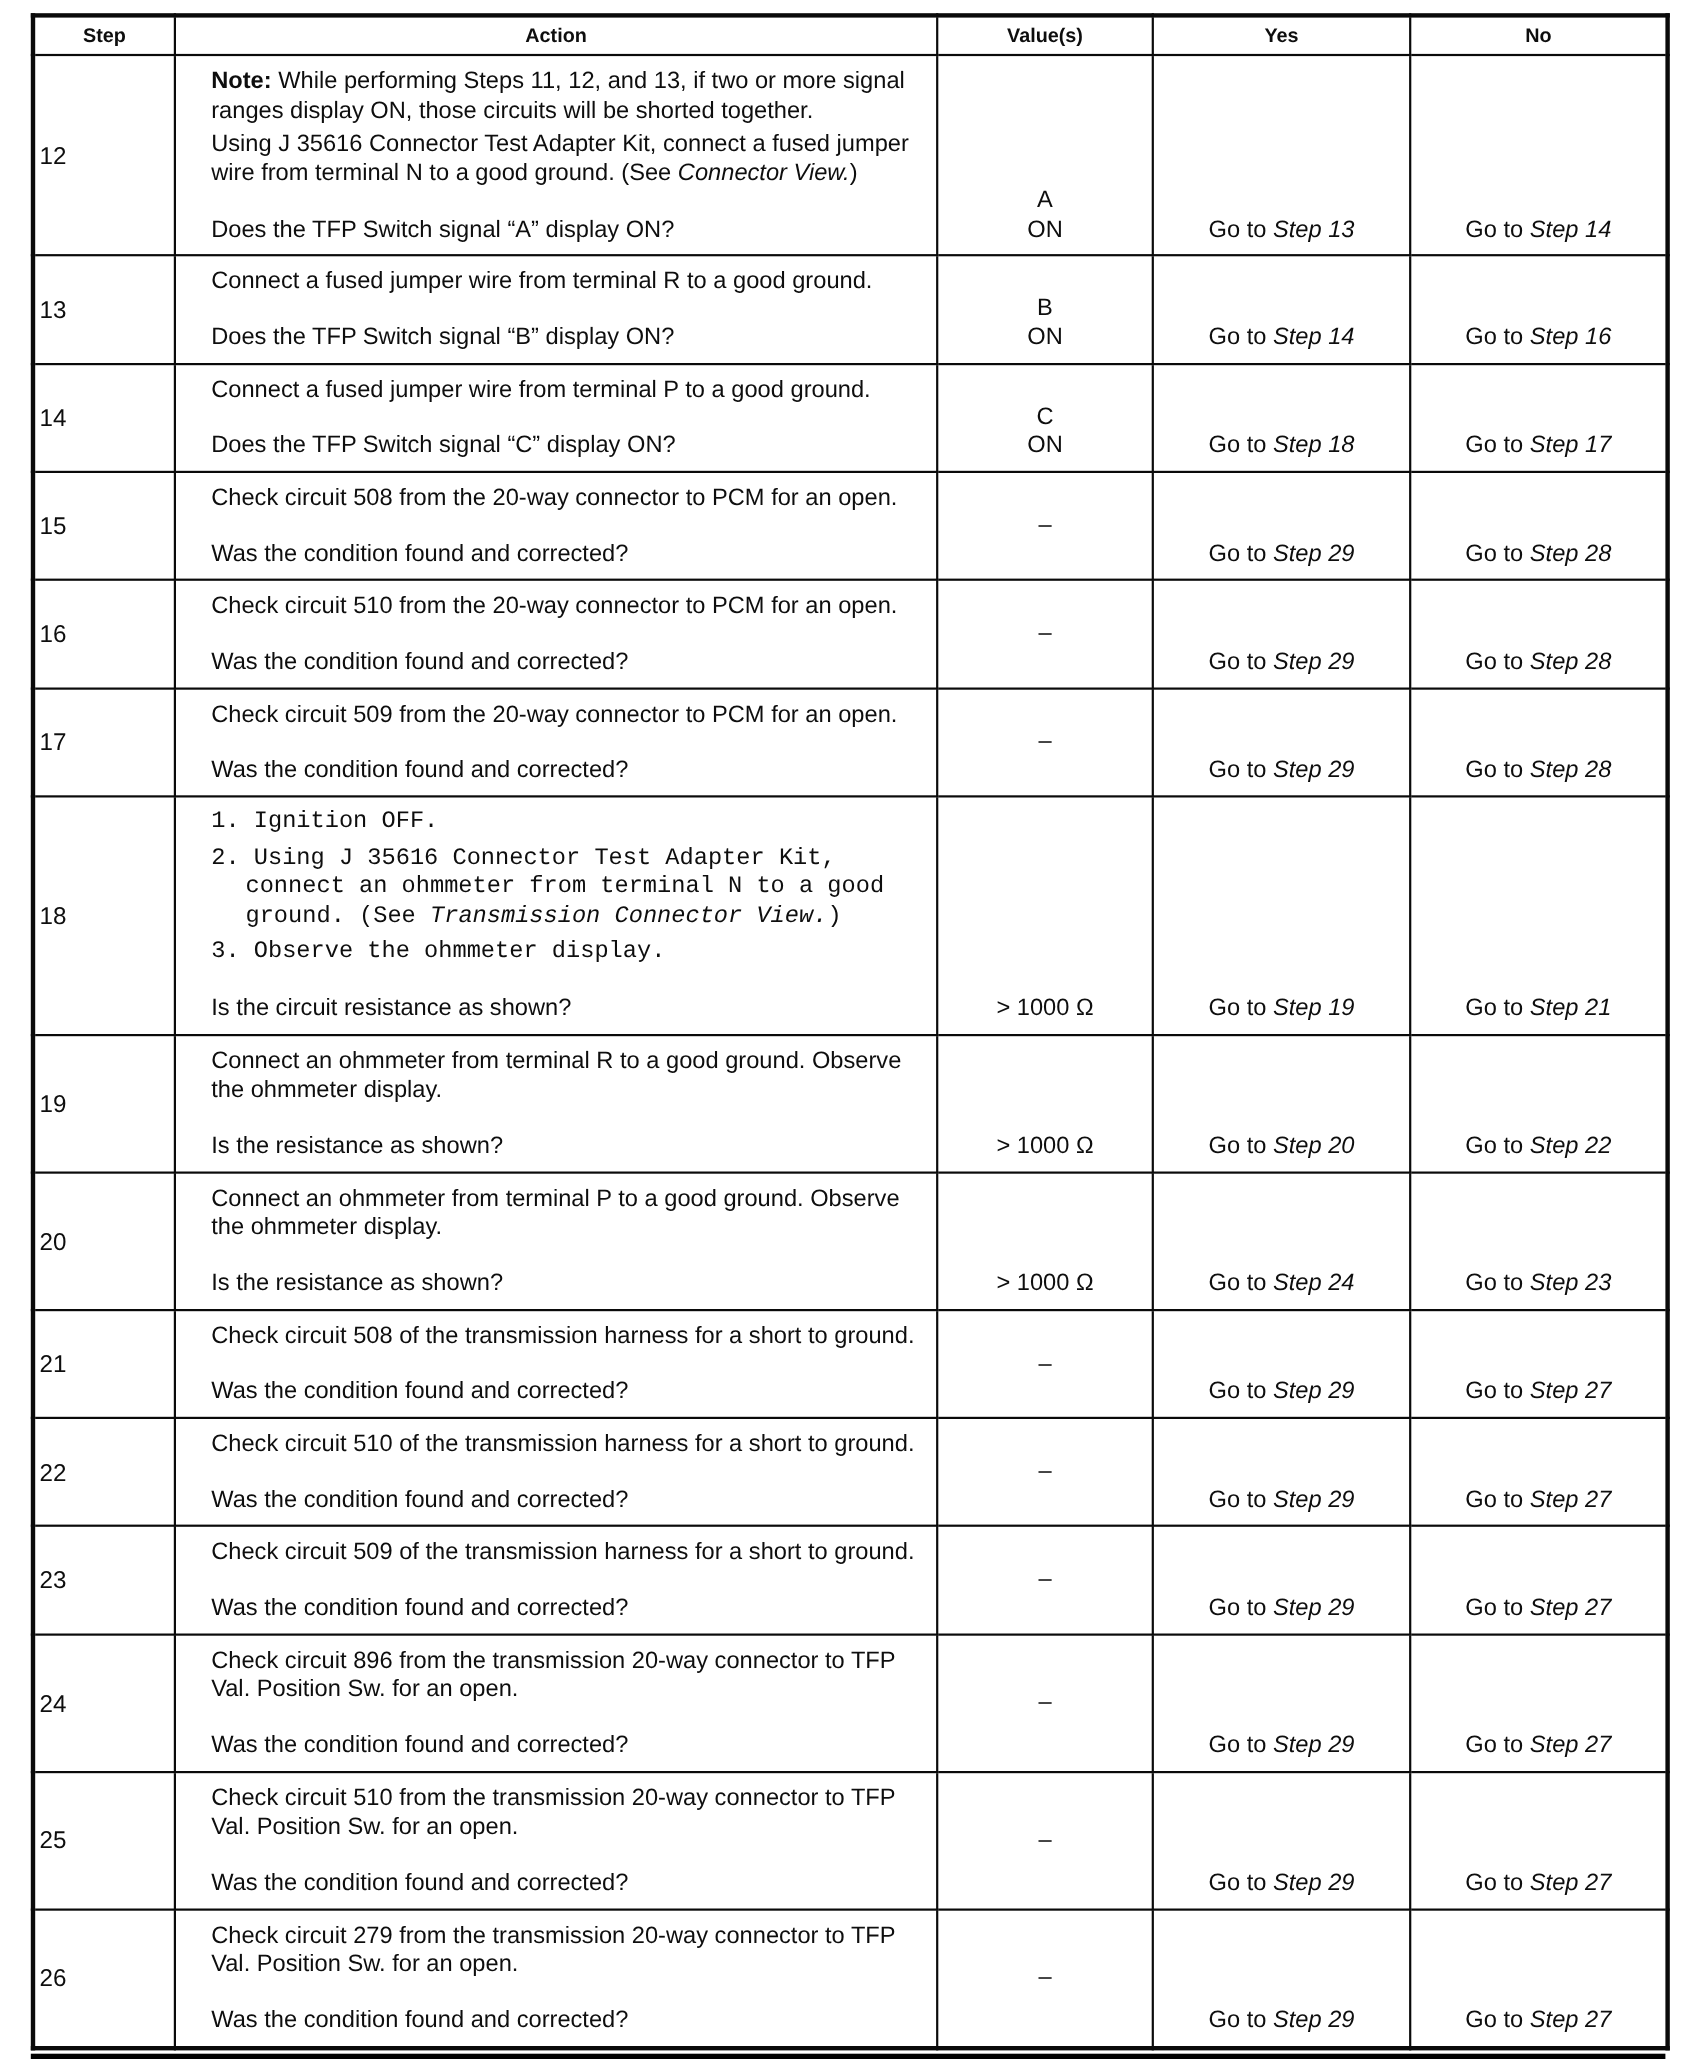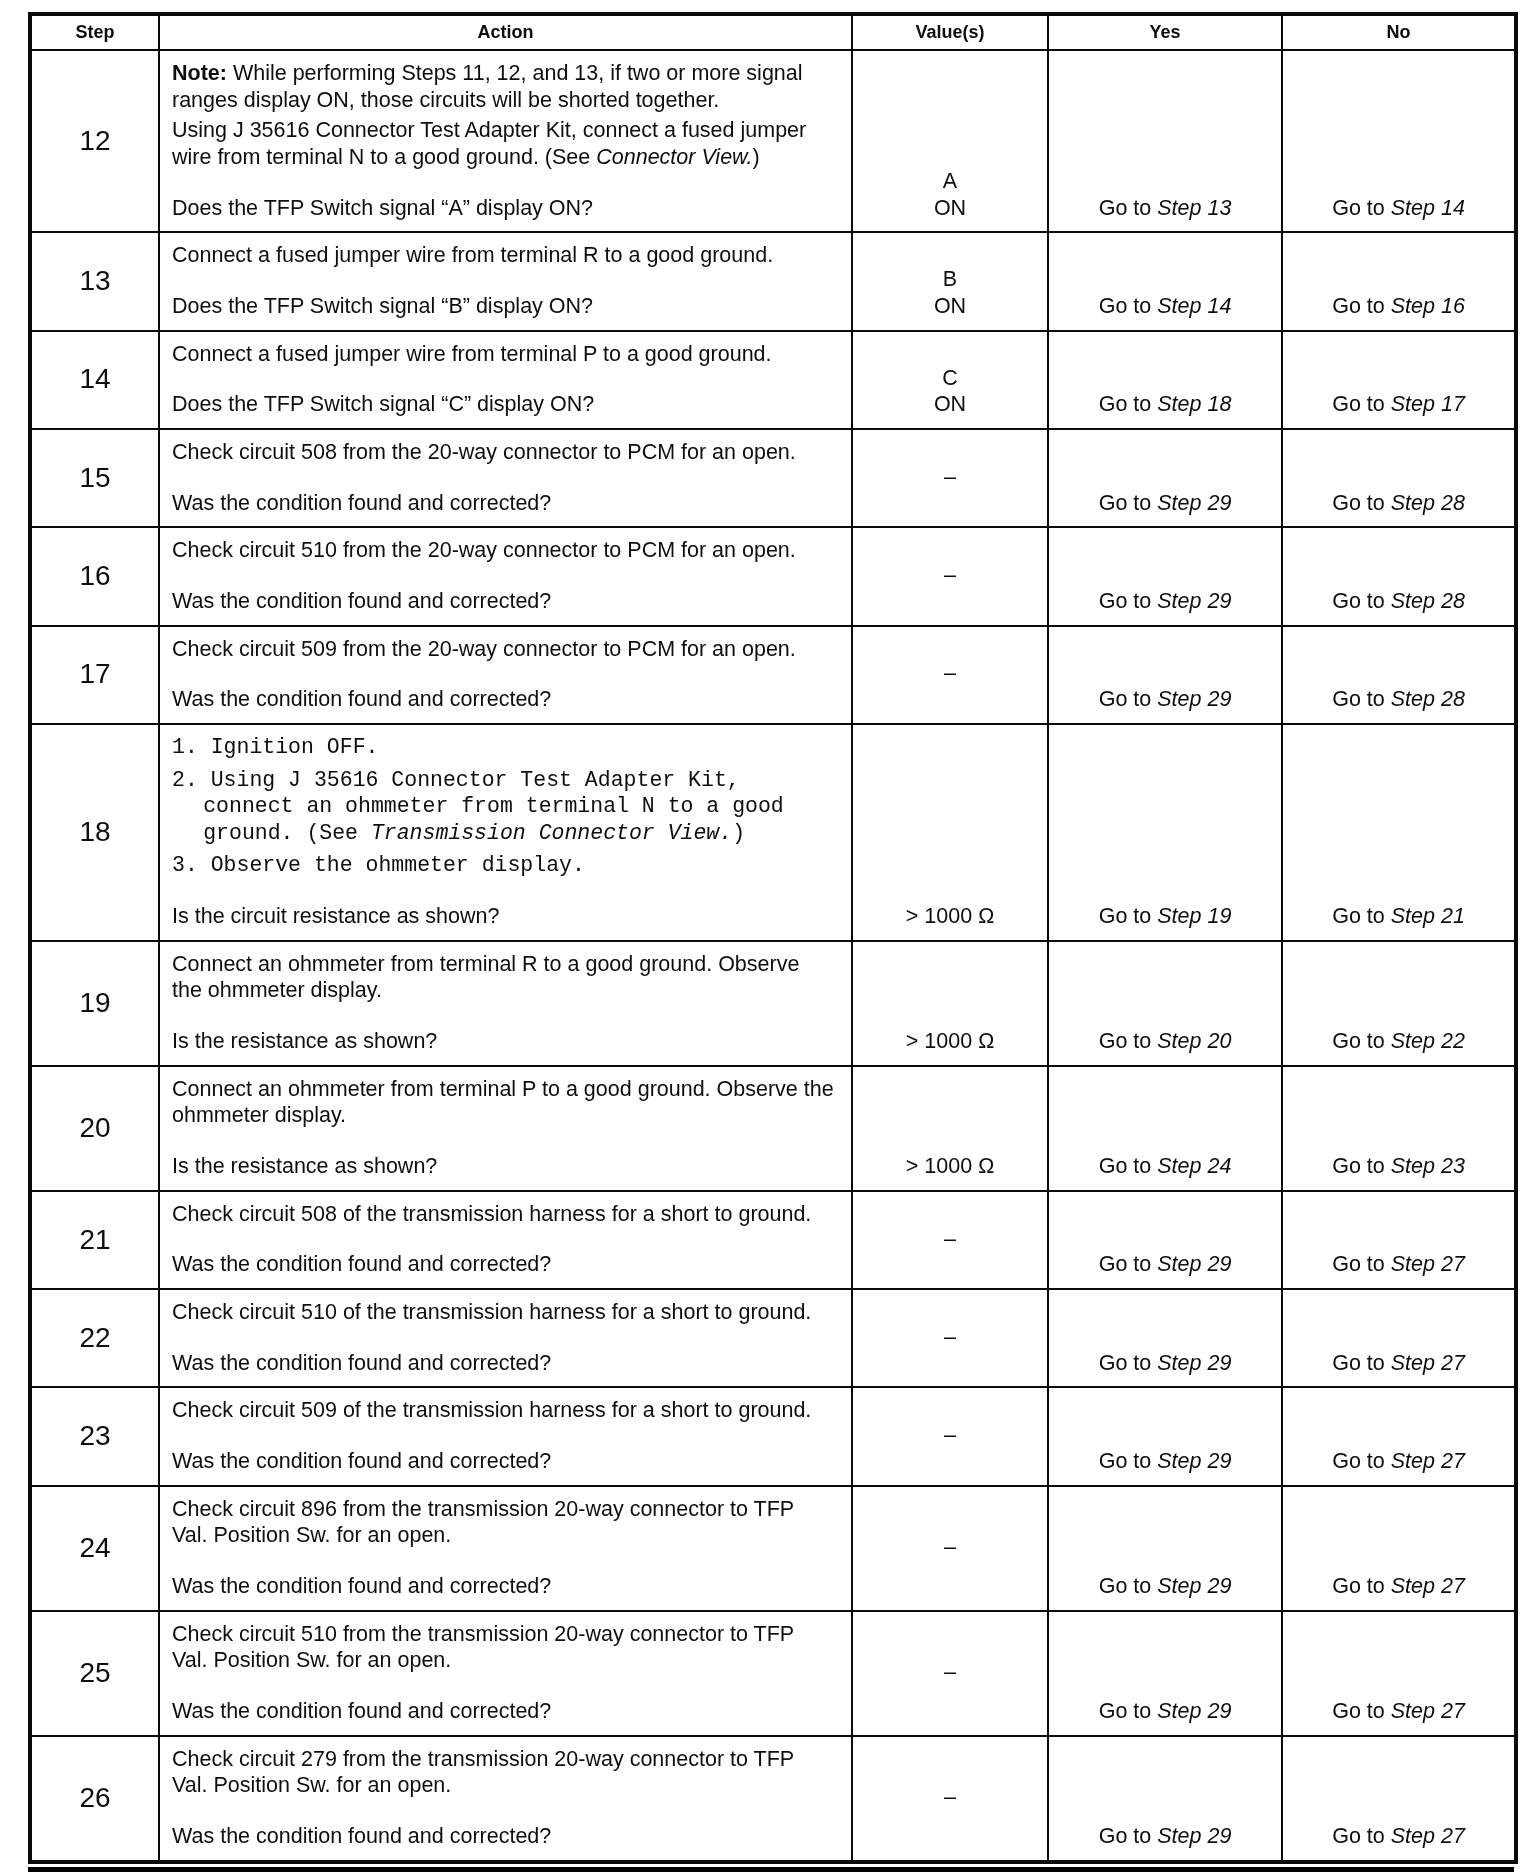--- a/index.html
+++ b/index.html
@@ -27,27 +27,27 @@
     font-weight: bold;
     padding: 6px 4px;
     text-align: center;
     vertical-align: middle;
   }
   td {
     font-size: 21.5px;
     line-height: 1.24;
   }
   .step-cell {
-    text-align: center;
+    text-align: left;
     vertical-align: middle;
-    font-size: 28px;
+    font-size: 22px;
     padding: 4px;
   }
   .action-cell {
-    padding: 9px 16px 10px 12px;
+    padding: 9px 16px 10px 32px;
     vertical-align: top;
   }
   .action-line { margin: 0; }
   .action-line + .action-line { margin-top: 4px; }
   .action-line.question { margin-top: 24px; }
   .action-line.list {
     padding-left: 1.45em;
     text-indent: -1.45em;
     margin-top: 6px;
     font-family: Liberation Mono, monospace;

